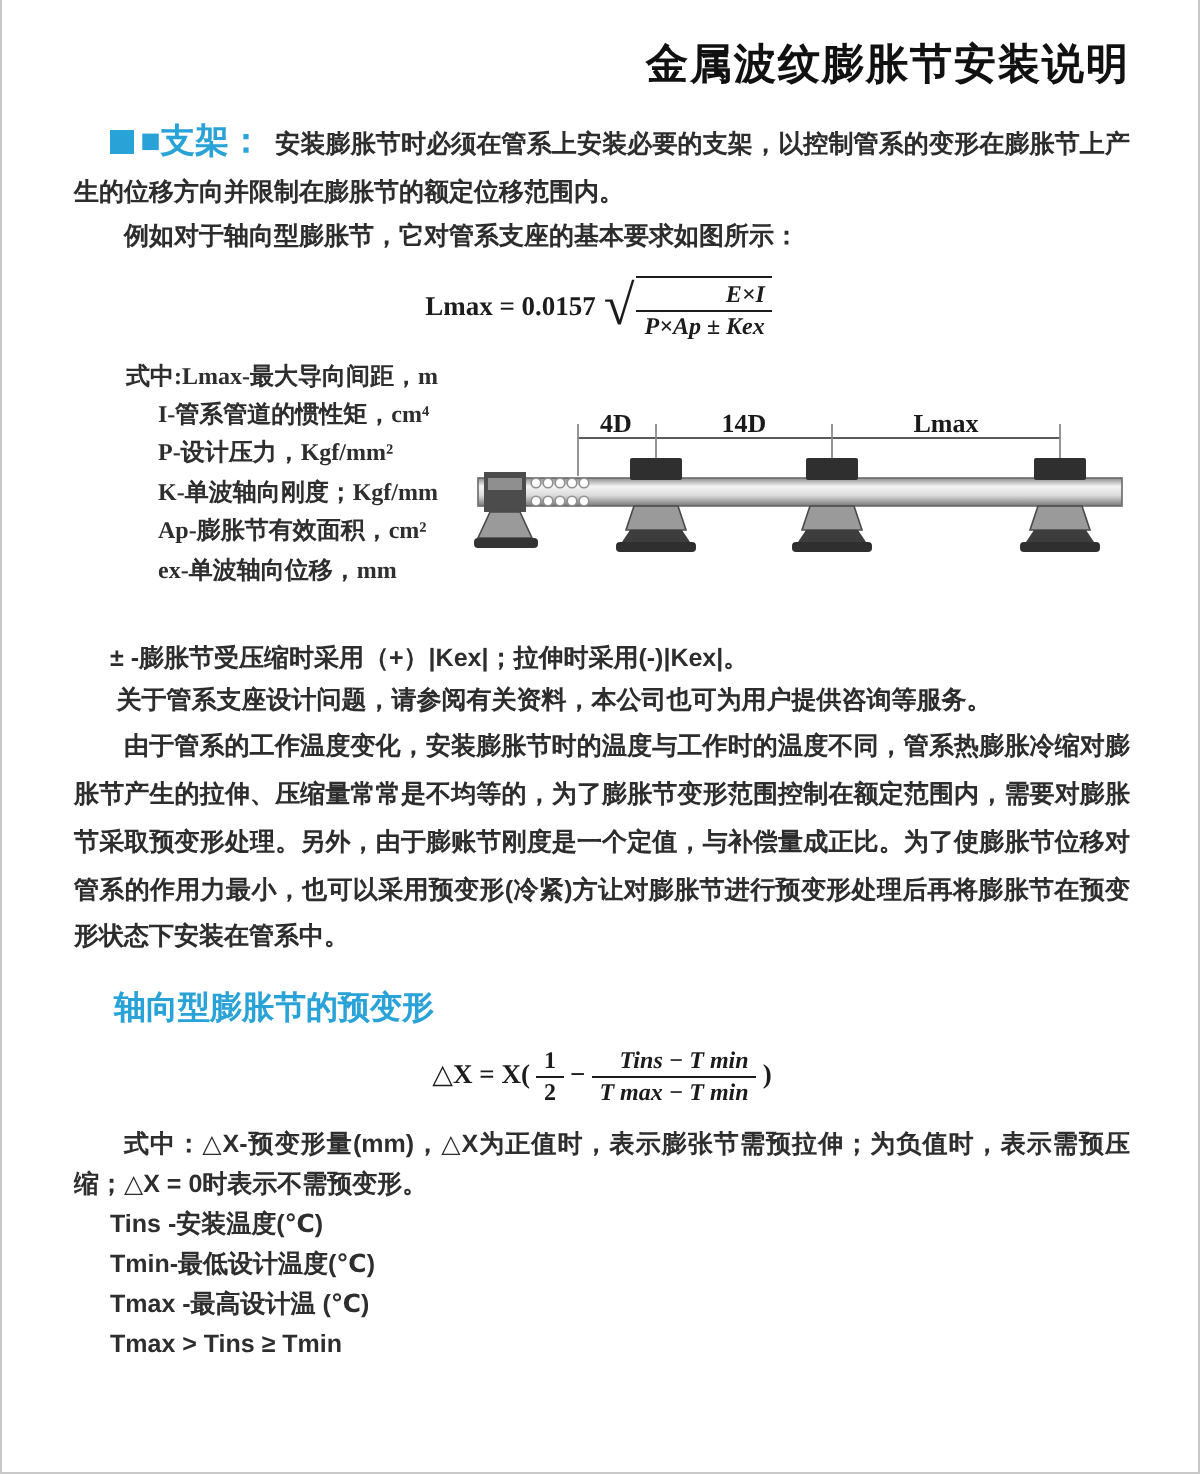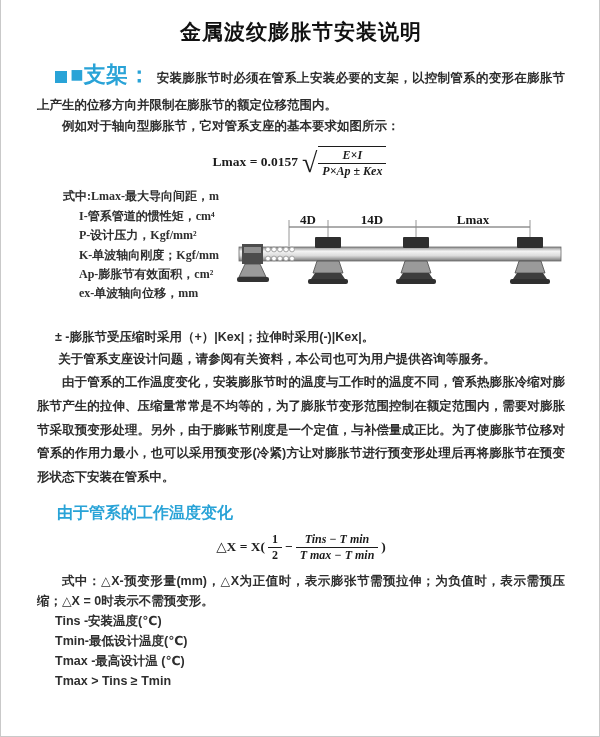--- a/index.html
+++ b/index.html
@@ -1,31 +1,31 @@
 <!DOCTYPE html>
 <html><head>
 <meta charset="utf-8">
 <style>
   html,body{margin:0;padding:0;background:#fff;}
   body{width:600px;height:737px;overflow:hidden;
        font-family:"Liberation Sans","DejaVu Sans",sans-serif;color:#2e2e2e;}
   .page{box-sizing:border-box;width:600px;height:737px;border:1px solid #c9c9c9;
         border-top:none;padding:6px 34px 0 36px;position:relative;background:#fff;}
-  h1{font-size:21px;font-weight:bold;color:#111;text-align:center;margin:12px 0 10px;letter-spacing:1px;}
+  h1{font-size:21px;font-weight:bold;color:#111;text-align:right;margin:12px 0 10px;letter-spacing:1px;}
   .para{font-size:12.5px;font-weight:600;line-height:1.75;margin:0;color:#2d2d2d;}
   .just{text-align:justify;}
   .indent{text-indent:2em;}
   .sq{display:inline-block;width:12px;height:12px;background:#29a3d7;margin-right:3px;vertical-align:-1px;}
-  .sec-head-inline{font-size:22px;font-weight:bold;color:#29a3d7;margin-left:18px;margin-right:6px;white-space:nowrap;}
+  .sec-head-inline{font-size:17px;font-weight:bold;color:#29a3d7;margin-left:18px;margin-right:6px;white-space:nowrap;}
   h2.sec-head{font-size:17px;font-weight:bold;color:#29a3d7;margin:15px 0 6px;}
   h3.sub-head{font-size:16px;font-weight:bold;color:#29a3d7;margin:13px 0 4px 20px;}
   
   .formula-row{font-family:"Liberation Serif","DejaVu Serif",serif;font-weight:bold;
                font-size:13.5px;color:#1c1c1c;text-align:center;margin:8px 0;}
-  .frac{display:inline-flex;flex-direction:column;vertical-align:middle;text-align:center;
+  .frac{display:inline-flex;flex-direction:column;vertical-align:middle;text-align:right;
         font-size:12px;line-height:1.25;margin:0 3px;}
   .frac .num{border-bottom:1.3px solid #1c1c1c;padding:0 4px;}
   .frac .den{padding:0 4px;}
   .it{font-style:italic;}
   .radical{font-size:28px;font-weight:normal;line-height:0;vertical-align:middle;margin:0 -2px 0 4px;}
   .sqrt-frac{border-top:1.6px solid #1c1c1c;padding-top:1px;}
   
   .defs-area{position:relative;height:140px;margin-top:4px;}
   .def{font-size:12px;font-weight:600;line-height:1.62;margin-left:26px;font-family:Liberation Serif, serif;}
   .def.sub{margin-left:42px;}
@@ -122,21 +122,21 @@
         <rect x="273" y="68" width="40" height="5" rx="2" fill="#2f2f2f"></rect>
       </g>
     </svg>
   </div>
 
   <p class="para ml">± -膨胀节受压缩时采用（+）|Kex|；拉伸时采用(-)|Kex|。</p>
   <p class="para" style="text-indent:1.7em;">关于管系支座设计问题，请参阅有关资料，本公司也可为用户提供咨询等服务。</p>
 
   <p class="para just indent pred-body">由于管系的工作温度变化，安装膨胀节时的温度与工作时的温度不同，管系热膨胀冷缩对膨胀节产生的拉伸、压缩量常常是不均等的，为了膨胀节变形范围控制在额定范围内，需要对膨胀节采取预变形处理。另外，由于膨账节刚度是一个定值，与补偿量成正比。为了使膨胀节位移对管系的作用力最小，也可以采用预变形(冷紧)方让对膨胀节进行预变形处理后再将膨胀节在预变形状态下安装在管系中。</p>
 
-  <h3 class="sub-head">由于管系的工作温度变化</h3>
+  <h3 class="sub-head">轴向型膨胀节的预变形</h3>
 
   <div class="formula-row">
     <span>△X = X(</span><span class="frac">
         <span class="num">1</span>
         <span class="den">2</span>
       </span><span>−</span><span class="frac">
         <span class="num it">Tins − T min</span>
         <span class="den it">T max − T min</span>
       </span><span>)</span>
   </div>

